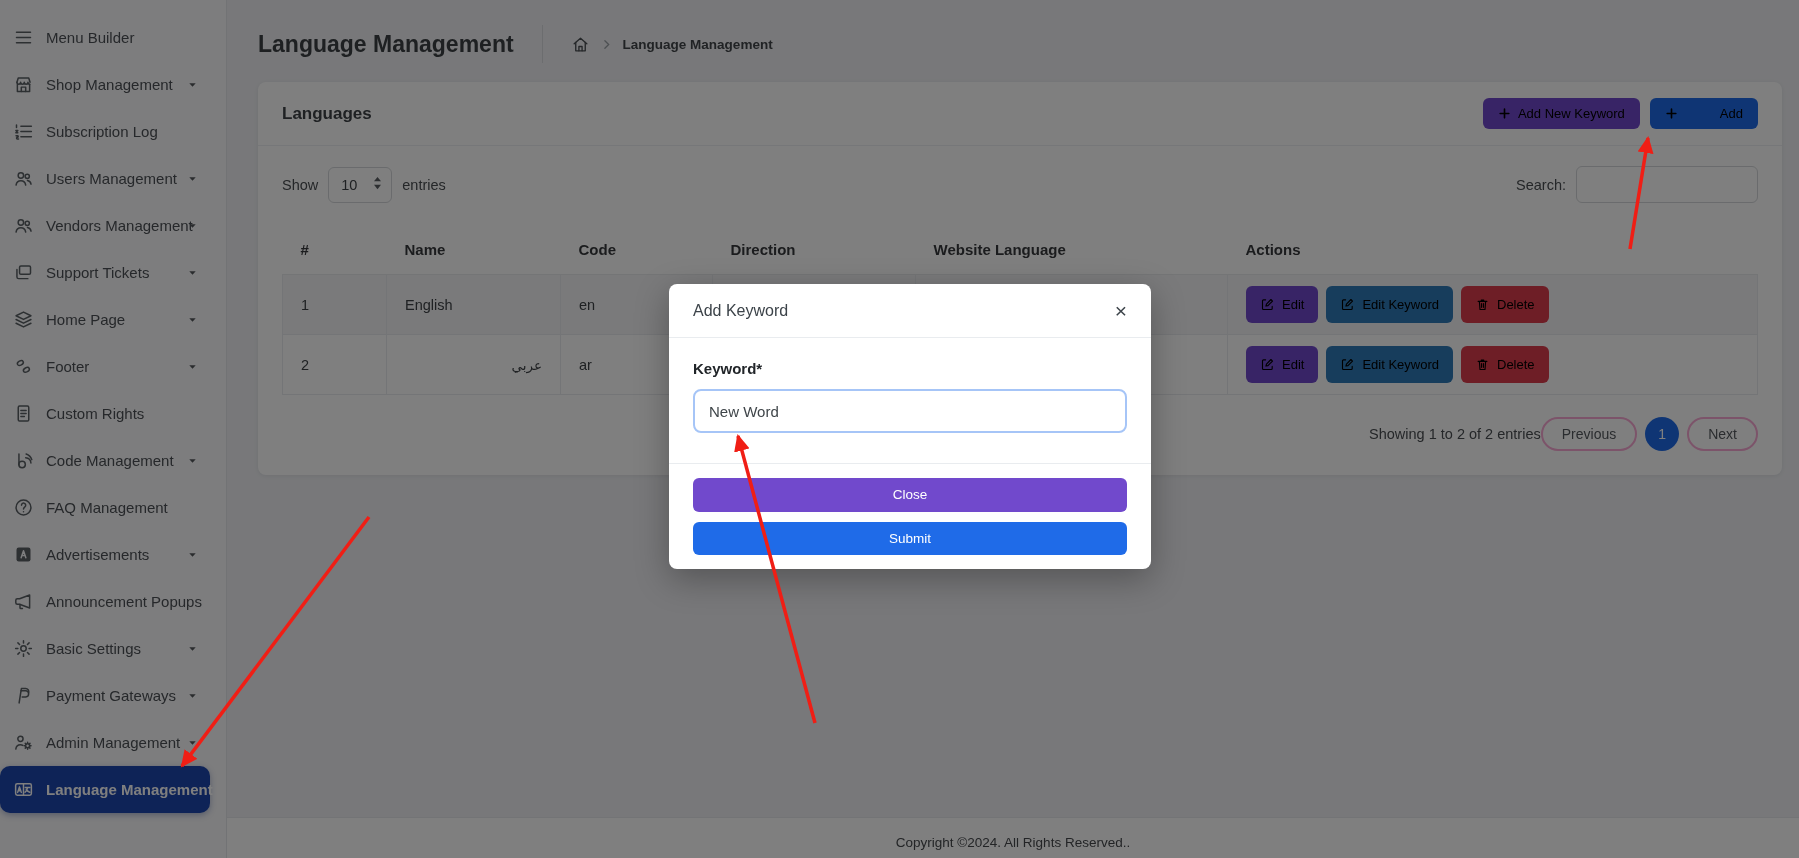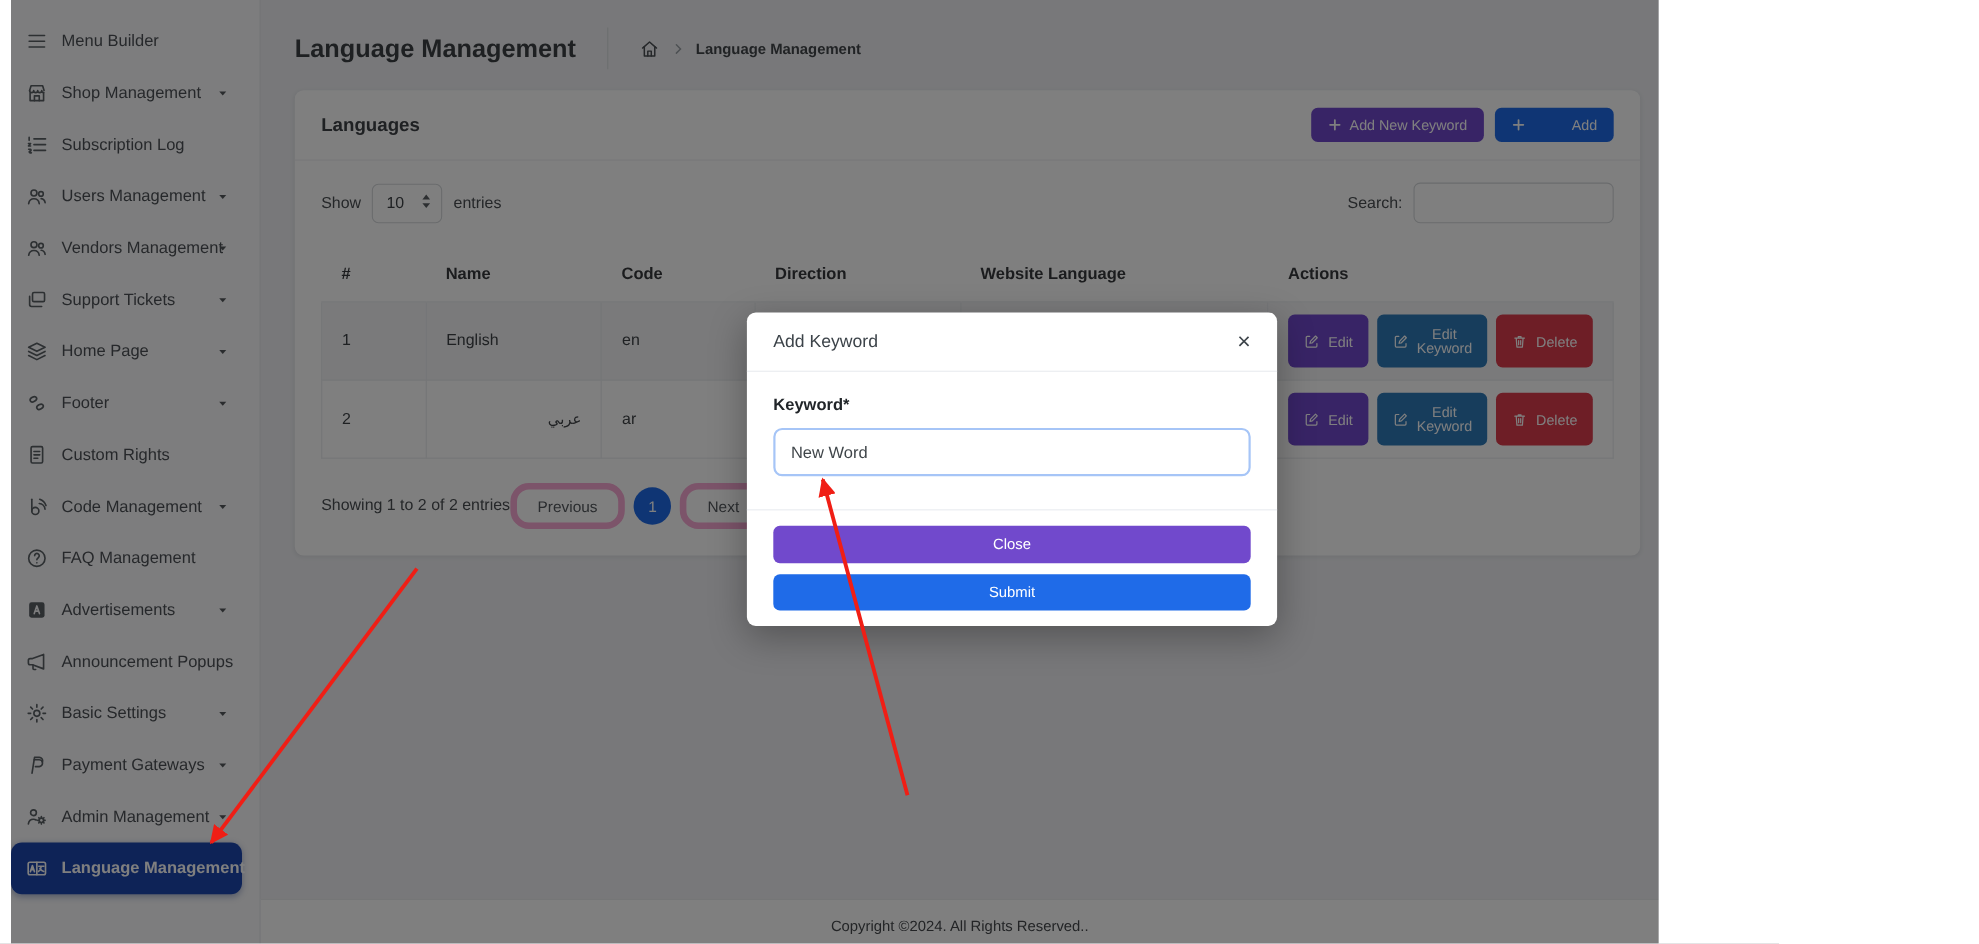--- a/index.html
+++ b/index.html
@@ -5,21 +5,21 @@
   :root{
     --purple:#7149cc; --primary:#1f6be8; --info:#2f7ab8; --danger:#dc3c4c;
     --active:#1c46ae; --arrow:#f01e15; --body-bg:#f0f1f4;
   }
   *{box-sizing:border-box; margin:0; padding:0;}
   html,body{width:1799px; height:858px;}
   body{
     font-family:"Liberation Sans","DejaVu Sans",sans-serif;
     background:#fff; color:#44484d; overflow:hidden;
   }
-  .page{position:relative; width:1498px; height:858px; background:var(--body-bg); overflow:hidden;margin-left:10px;}
+  .page{position:relative; width:1799px; height:858px; background:var(--body-bg); overflow:hidden;}
 
   
   .sidebar{position:absolute; left:0; top:0; bottom:0; width:227px; background:#fafafc;
     border-right:1px solid #e4e6ea; padding-top:14px; z-index:1;}
   .side-item{position:relative; display:flex; align-items:center; height:47px; padding-left:12px;
     color:#4d5156; cursor:pointer;}
   .side-icon{width:22px; height:22px; display:inline-flex; align-items:center; justify-content:center; color:#5a6065; flex:none;}
   .side-icon svg{width:21px; height:21px;}
   .side-label{margin-left:12px; font-size:15px; white-space:nowrap;}
   .caret{position:absolute; right:28px; top:50%; transform:translateY(-50%); color:#55595d; display:inline-flex;}
@@ -41,21 +41,21 @@
   .bc-chevron{color:#9aa0a6; display:inline-flex;}
   .bc-chevron svg{width:13px; height:13px;}
   .bc-text{font-size:13.5px; font-weight:700;}
 
   
   .card{margin-top:16px; background:#fff; border-radius:8px; box-shadow:0 1px 4px rgba(30,35,45,.08);}
   .card-header{display:flex; align-items:center; justify-content:space-between; padding:16px 24px;
     border-bottom:1px solid #edeff2; min-height:64px;}
   .card-title{font-size:17px; font-weight:700; color:#3e4247;}
   .hdr-buttons{display:flex; gap:10px;}
-  .btn{display:inline-flex; align-items:center; gap:7px; border:none; border-radius:6px; color:#ffffff;
+  .btn{display:inline-flex; align-items:center; gap:7px; border:none; border-radius:6px; color:#000000;
     font-size:13px; font-family:inherit; padding:9px 15px; cursor:pointer; line-height:1;}
   .btn .b-icon{display:inline-flex;} .btn .b-icon svg{width:13px; height:13px;}
   .btn-purple{background:var(--purple);} .btn-primary{background:var(--primary);gap:42px;}
   .btn-info{background:var(--info);} .btn-danger{background:var(--danger);}
 
   .card-body{padding:20px 24px 24px;}
   .toolbar{display:flex; align-items:center; justify-content:space-between;}
   .show-group{display:flex; align-items:center; gap:10px; font-size:14.5px; color:#4a4e52;}
   .select-box{display:flex; align-items:center; justify-content:space-between; width:64px; height:36px;
     border:1px solid #d4d7da; border-radius:6px; padding:0 9px 0 12px; background:#fff; font-size:14.5px;
@@ -69,24 +69,24 @@
   th{text-align:left; font-size:15px; font-weight:700; color:#37393c; padding:16px 18px;
     border-bottom:1px solid #e8eaed;}
   td{font-size:14.5px; color:#3f4347; padding:19px 18px; border:1px solid #e9ebee; height:60px;}
   tr.striped td{background:#f4f5f7;}
   td.actions-cell{padding:11px 18px;}
   .actions-wrap{display:flex; gap:8px;}
   .row-btn{padding:11px 14px; font-size:13px;}
   .row-btn .b-icon svg{width:15px; height:15px;}
   .ar{direction:rtl; font-size:13.5px;}
 
-  .summary-row{display:flex; align-items:center; justify-content:flex-start; margin-top:22px;}
+  .summary-row{display:flex; align-items:center; justify-content:flex-end; margin-top:22px;}
   .summary-text{font-size:14.5px; color:#4a4e52;}
   .pagination{display:flex; align-items:center; gap:8px;}
-  .pg-pill{border:6px solid #f9a8d4; background:transparent; border-radius:17px; padding:8px 19px;
+  .pg-pill{border:2px solid #f9a8d4; background:transparent; border-radius:17px; padding:8px 19px;
     font-size:14px; color:#55595e; font-family:inherit; cursor:pointer; line-height:1;}
   .pg-num{width:34px; height:34px; border-radius:50%; background:var(--primary); color:#fff;
     border:none; font-size:14px; font-family:inherit; cursor:pointer; display:inline-flex;
     align-items:center; justify-content:center;}
 
   
   .footer{position:absolute; left:227px; right:0; top:817px; height:41px; background:#fff;
     border-top:1px solid #e7e9ec; text-align:center; padding-top:15px; z-index:1;}
   .footer span{font-size:13.5px; color:#46494d;}
 

